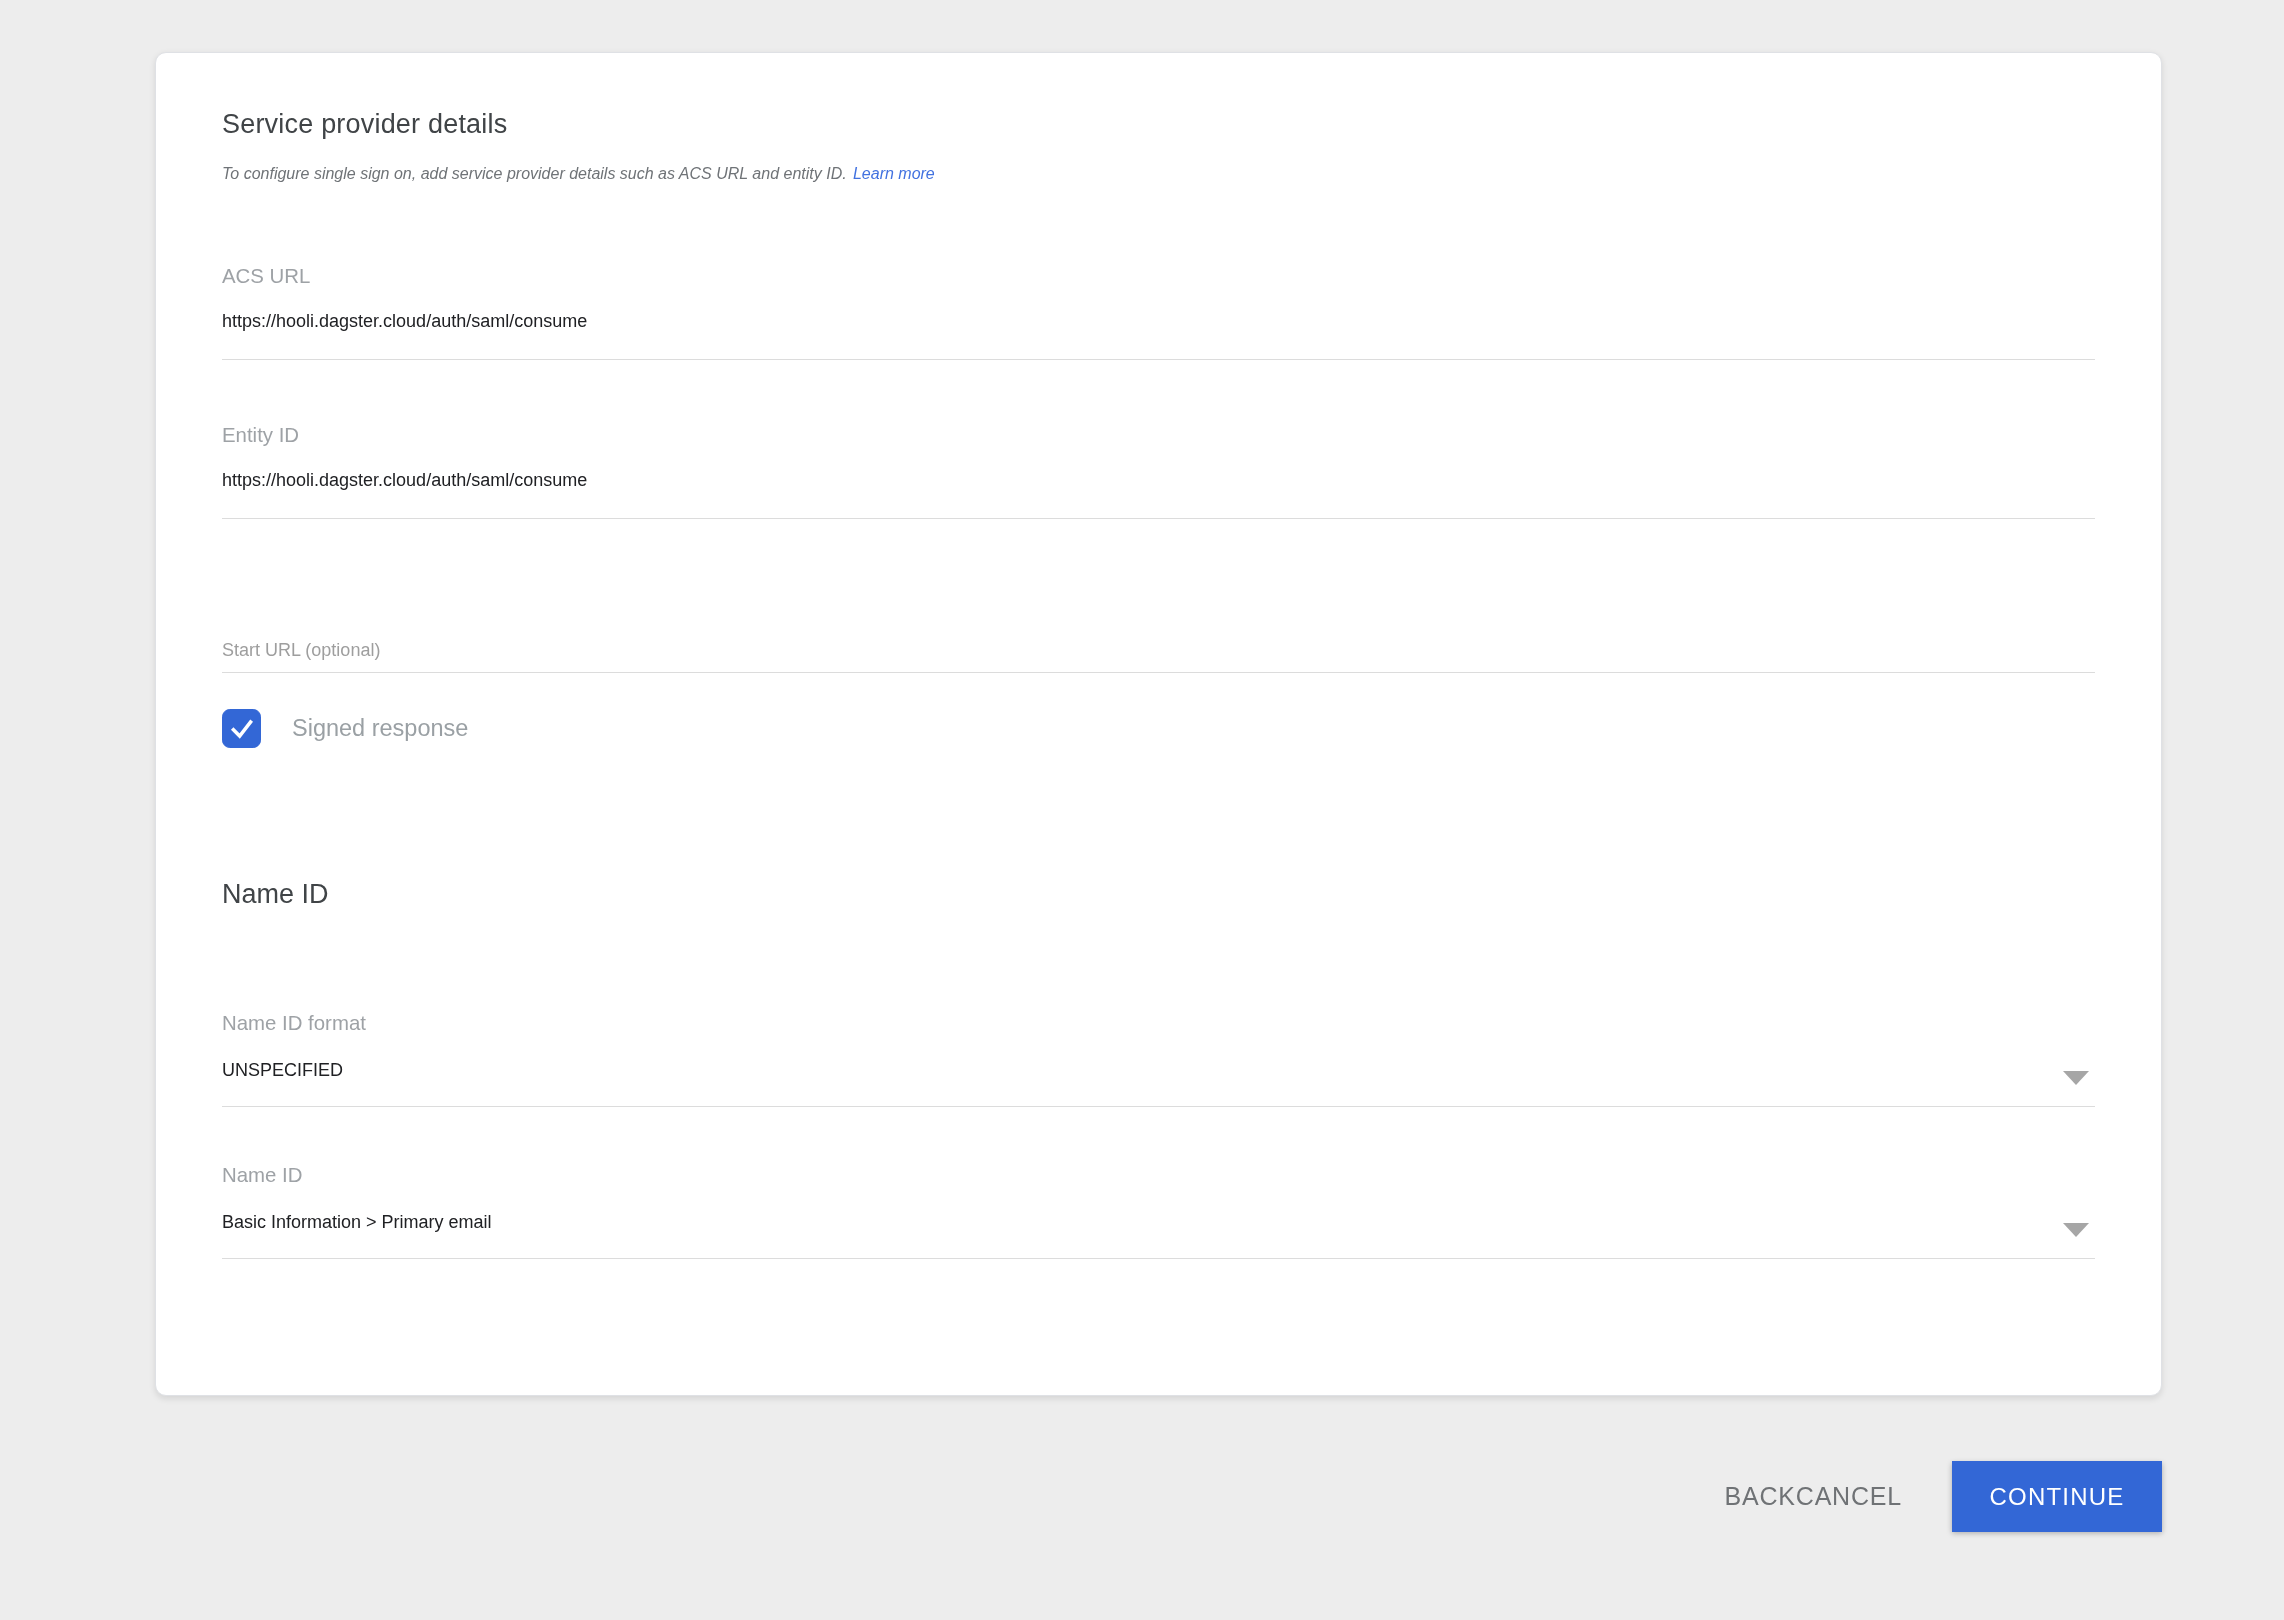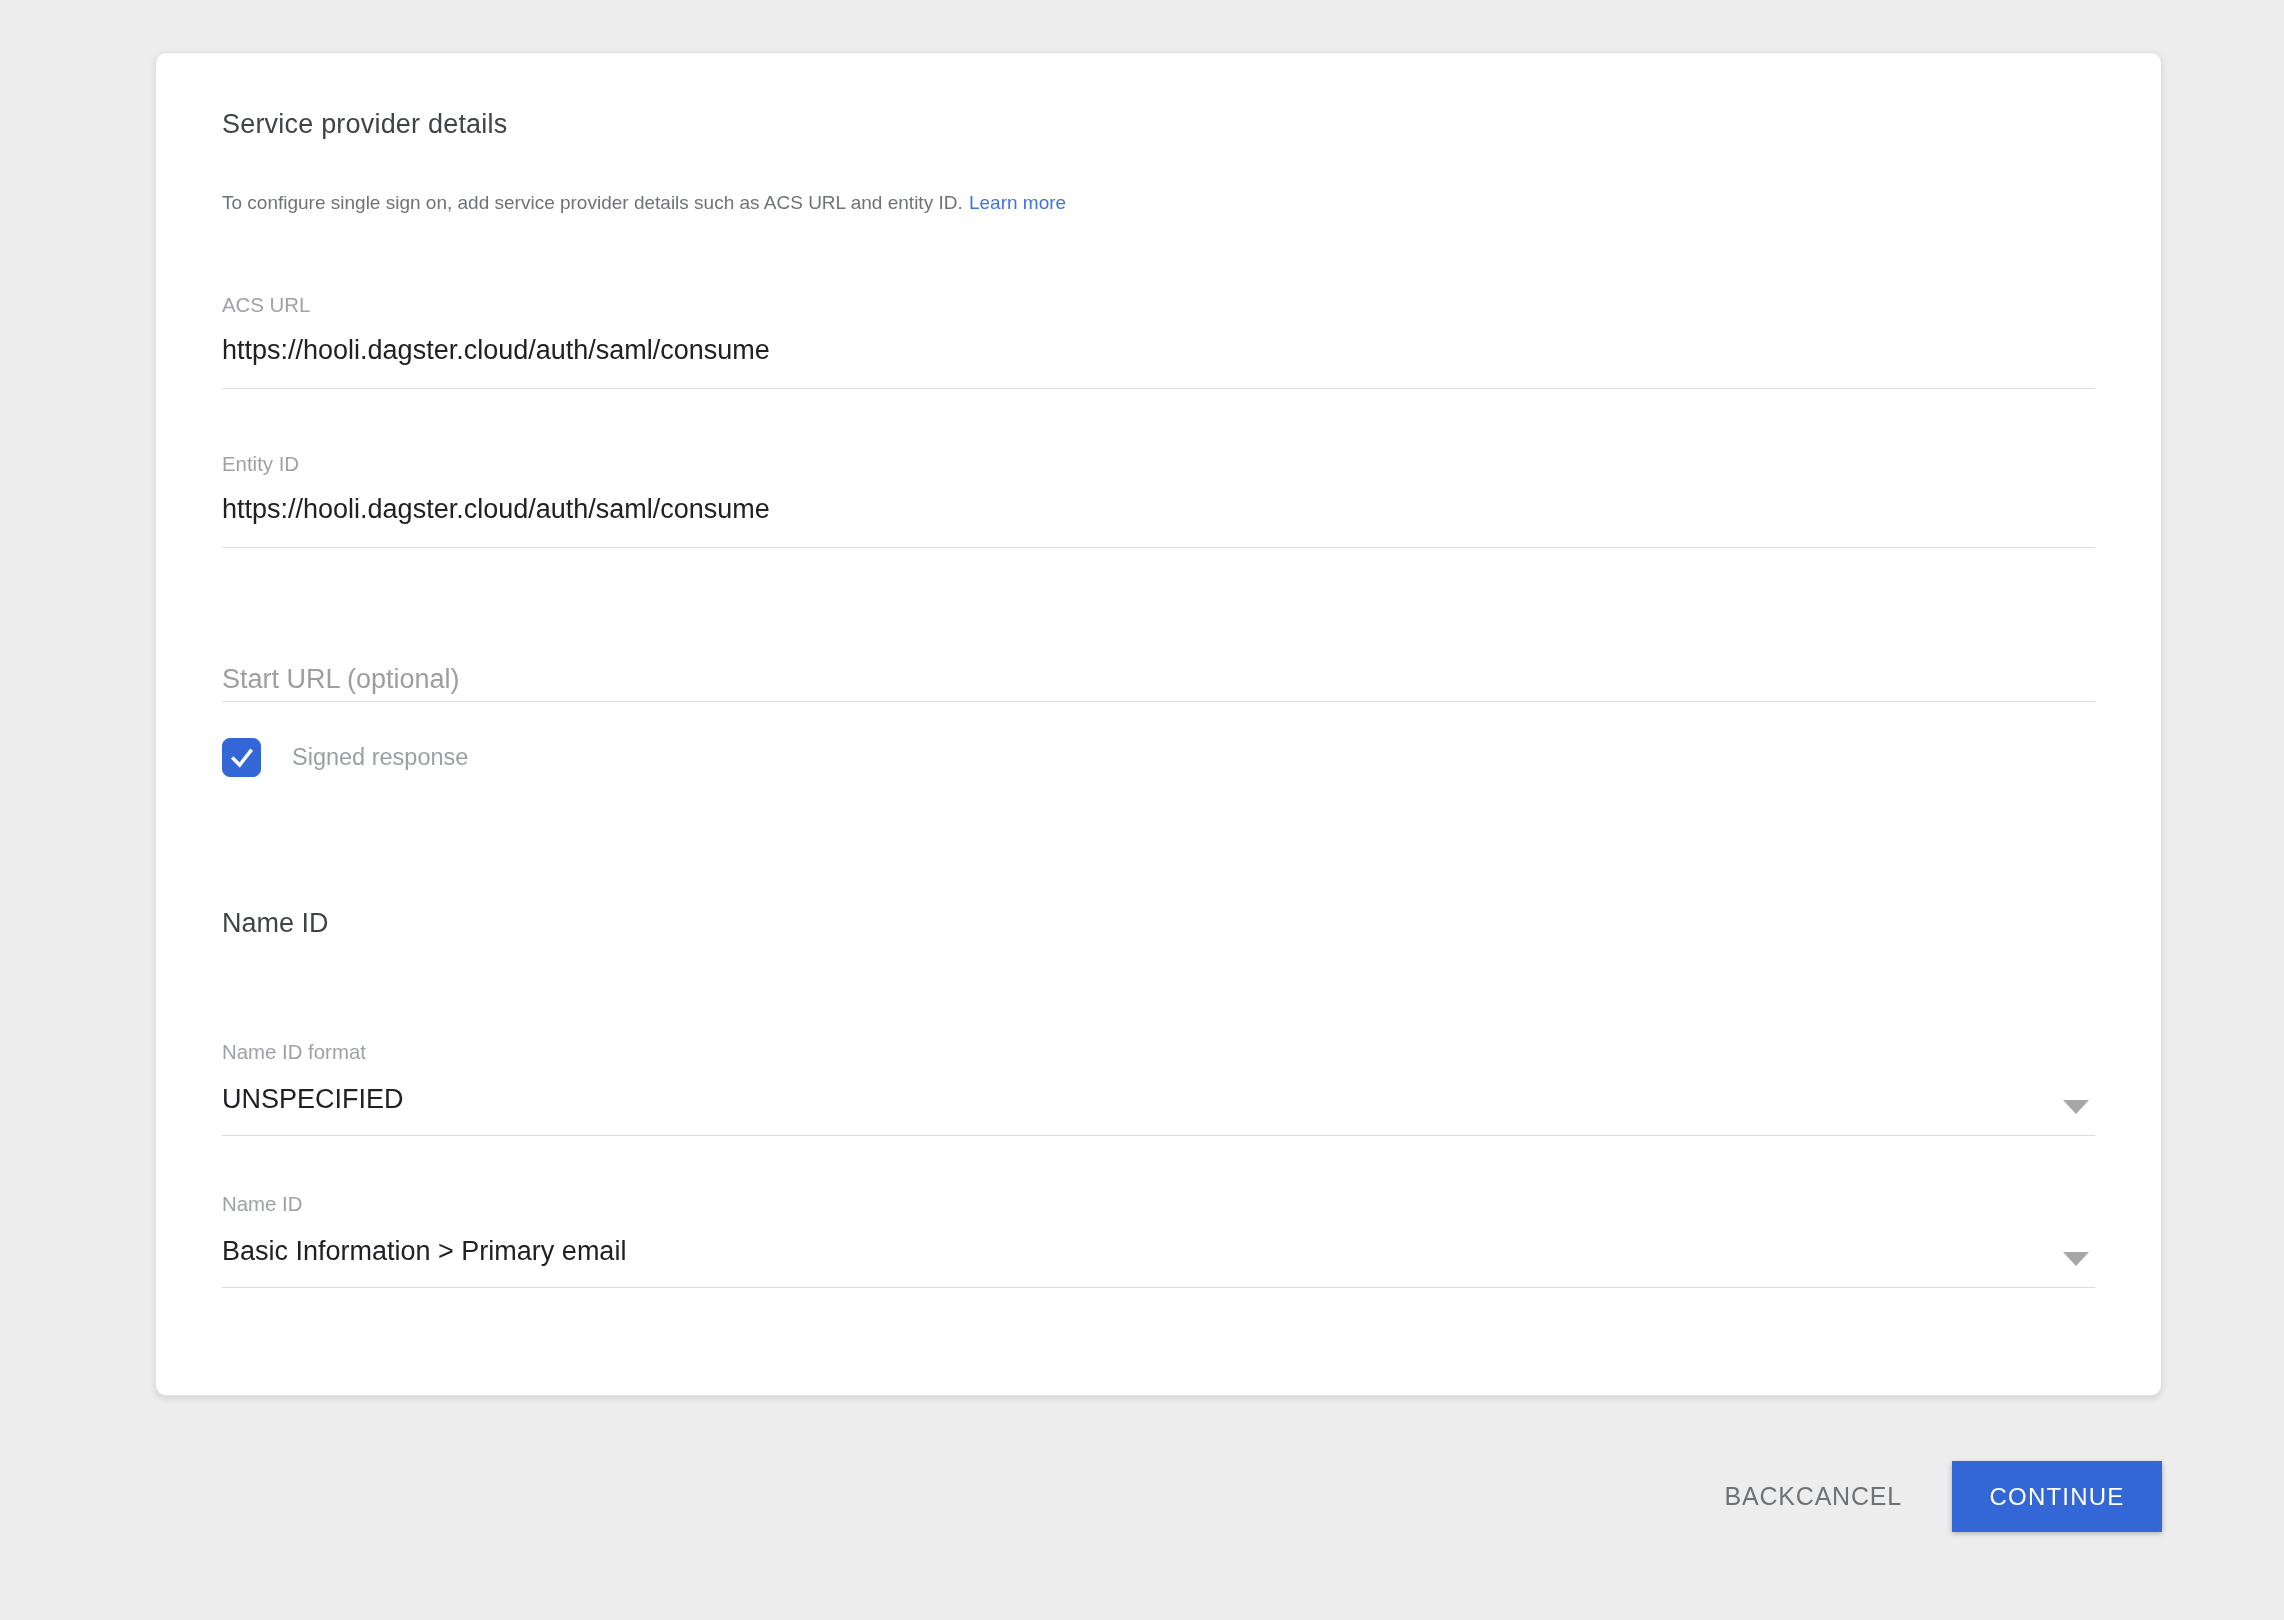--- a/index.html
+++ b/index.html
@@ -25,25 +25,26 @@
     padding: 55px 66px 0 66px;
   }
   .card-title {
     font-size: 27px;
     font-weight: 500;
     color: #404447;
     line-height: 33px;
     letter-spacing: 0.2px;
   }
   .card-desc {
-    margin-top: 47px;
-    font-size: 19px;
+    margin-top: 18px;
+    font-size: 16px;
     font-weight: 400;
     color: #6f7377;
     line-height: 30px;
+    font-style: italic;
   }
   .link {
     color: #4272e0;
     text-decoration: none;
     cursor: pointer;
     margin-left: 6.3px;
   }
   .field { position: relative; }
   .field-label {
     display: block;
@@ -52,21 +53,21 @@
     line-height: 25px;
   }
   .field-input, .select-value {
     display: block;
     width: 100%;
     border: none;
     border-bottom: 1.6px solid #dcdcdc;
     outline: none;
     background: transparent;
     font-family: "Liberation Sans", "DejaVu Sans", sans-serif;
-    font-size: 27px;
+    font-size: 18px;
     color: #202124;
     height: 71px;
     padding: 0 0 4.7px 0;
     line-height: 66px;
     border-radius: 0;
   }
   .field-input::placeholder { color: #9e9e9e; opacity: 1; }
   .field-acs    { margin-top: 75px; }
   .field-entity { margin-top: 63px; }
   .field-start  { margin-top: 115px; }

